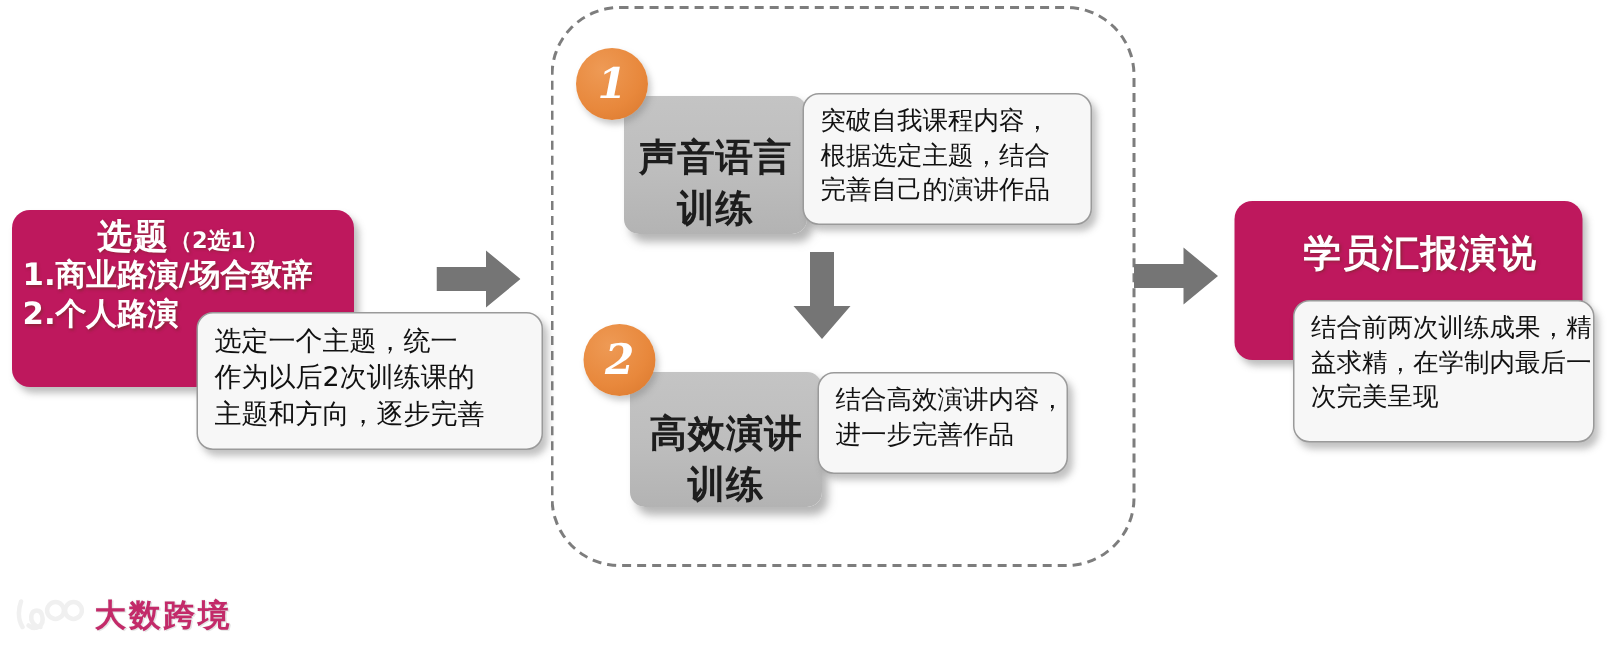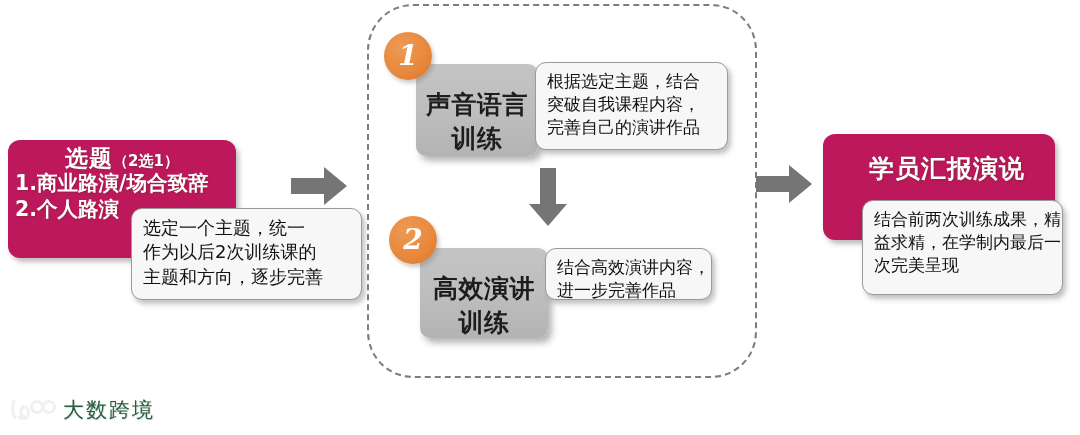--- a/index.html
+++ b/index.html
@@ -163,21 +163,21 @@
   #train1-callout {
     left: 535px;
     top: 62px;
     width: 193px;
     height: 88px;
   }
   #train2-callout {
     left: 545px;
     top: 248px;
     width: 167px;
-    height: 52px;
+    height: 68px;
   }
   #report-callout {
     left: 862px;
     top: 200px;
     width: 201px;
     height: 95px;
   }
   .callout p {
     margin: 0;
     white-space: nowrap;
@@ -206,22 +206,22 @@
     position: absolute;
     left: 10px;
     top: 396px;
     display: flex;
     align-items: center;
     gap: 7px;
     opacity: 0.92;
   }
   #watermark .wm-text {
     font-size: 21px;
-    font-weight: normal;
-    color: #14532d;
+    font-weight: bold;
+    color: #be185d;
     letter-spacing: 2px;
     text-shadow: 0 0 1px #d4d4d4, 1px 1px 0 #e4e4e4;
   }
 </style>
 </head>
 <body>
 
 <div id="canvas">
 
   <div class="dashed-group"></div>
@@ -243,22 +243,22 @@
   <svg id="arrow-1" class="arrow-right" viewBox="0 0 56 40">
     <polygon points="0,12 33,12 33,1 56,20 33,39 33,28 0,28" fill="#757575"></polygon>
   </svg>
 
   <div id="step1-circle" class="step-circle">1</div>
   <div id="train1-box" class="gray-box">
     <span>声音语言</span>
     <span class="l2">训练</span>
   </div>
   <div id="train1-callout" class="callout">
+    <p>突破自我课程内容，</p>
     <p>根据选定主题，结合</p>
-    <p>突破自我课程内容，</p>
     <p>完善自己的演讲作品</p>
   </div>
 
   <svg class="arrow-down" viewBox="0 0 40 58">
     <polygon points="12,0 28,0 28,36 39,36 20,58 1,36 12,36" fill="#757575"></polygon>
   </svg>
 
   <div id="step2-circle" class="step-circle">2</div>
   <div id="train2-box" class="gray-box">
     <span>高效演讲</span>

